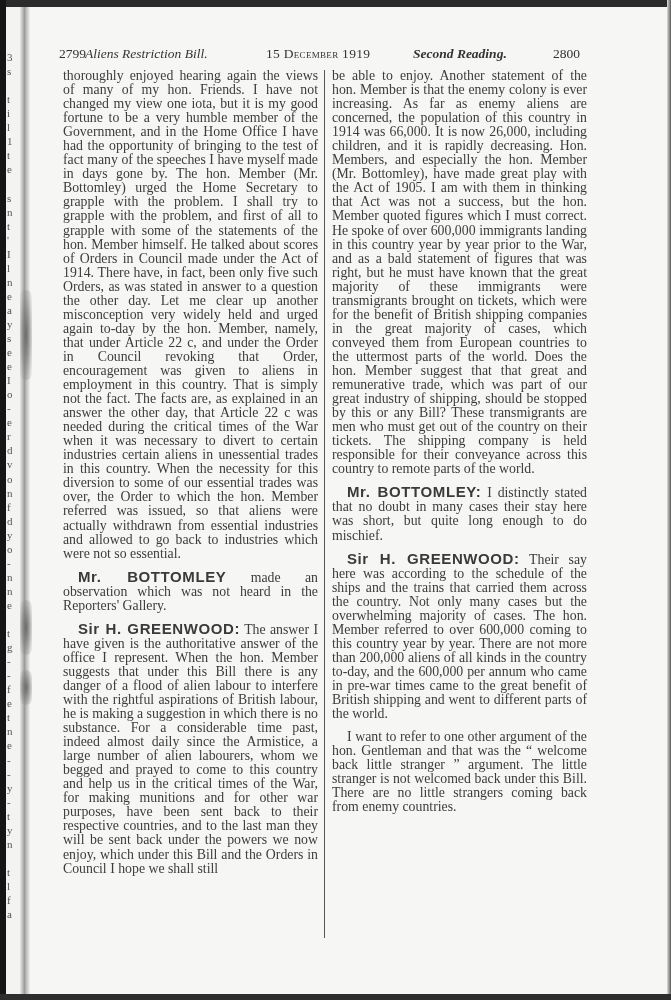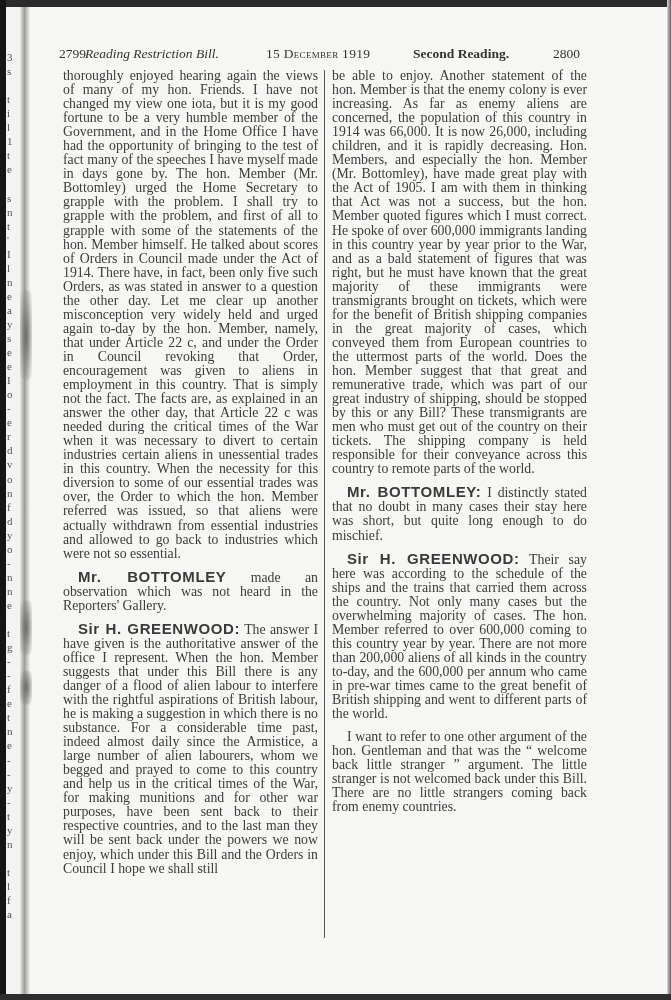--- a/index.html
+++ b/index.html
@@ -32,21 +32,21 @@
     background:linear-gradient(to right,#dcdcda,#5a5a5a); }
 
   .page-header {
     position:absolute; left:48px; top:44px; width:540px; height:20px;
     font-family:"Liberation Serif", serif; font-size:13.5px; color:#333;
   }
   .page-header span { position:absolute; top:2px; white-space:nowrap; }
   .h-left { left:11px; }
   .h-title { left:37px; font-style:italic; }
   .h-date { left:218px; font-variant:small-caps; letter-spacing:0.3px; }
-  .h-section { left:365px; font-weight:bold; }
+  .h-section { left:365px; font-style:italic; font-weight:bold; }
   .h-right { left:505px; }
 
   .col {
     position:absolute; top:69px; width:255px;
     font-family:"Liberation Serif", serif; font-size:13.8px; line-height:14.05px;
     color:#3c3c3c;
   }
   .col-left { left:50px;margin-left:13px; }
   .col-right { left:332px; }
   .col p { margin:0; text-align:justify; }
@@ -127,21 +127,21 @@
   </div>
 <div class="gutter"></div>
 <div class="gutter-shadow" style="top:290px;height:90px;"></div>
 <div class="gutter-shadow" style="top:600px;height:55px;"></div>
 <div class="gutter-shadow" style="top:670px;height:35px;"></div>
 <div class="right-edge"></div>
 <div class="bottom-edge"></div>
 
 <div class="page-header">
   <span class="h-left">2799</span>
-  <span class="h-title">Reading Restriction Bill.</span>
+  <span class="h-title">Aliens Restriction Bill.</span>
   <span class="h-date">15 December 1919</span>
   <span class="h-section">Second Reading.</span>
   <span class="h-right">2800</span>
 </div>
 
 <div class="col-rule"></div>
 
 <div class="col col-left">
   <p>
     <span>thoroughly enjoyed hearing again the views of many of my hon. Friends. I have not changed my view one iota, but it is my good fortune to be a very humble member of the Government, and in the Home Office I have had the opportunity of bringing to the test of fact many of the speeches I have myself made in days gone by. The hon. Member (Mr. Bottomley) urged the Home Secretary to grapple with the problem. I shall try to grapple with the problem, and first of all to grapple with some of the statements of the hon. Member himself. He talked about scores of Orders in Council made under the Act of 1914. There have, in fact, been only five such Orders, as was stated in answer to a question the other day. Let me clear up another misconception very widely held and urged again to-day by the hon. Member, namely, that under Article 22 c, and under the Order in Council revoking that Order, encouragement was given to aliens in employment in this country. That is simply not the fact. The facts are, as explained in an answer the other day, that Article 22 c was needed during the critical times of the War when it was necessary to divert to certain industries certain aliens in unessential trades in this country. When the necessity for this diversion to some of our essential trades was over, the Order to which the hon. Member referred was issued, so that aliens were actually withdrawn from essential industries and allowed to go back to industries which were not so essential.</span>

